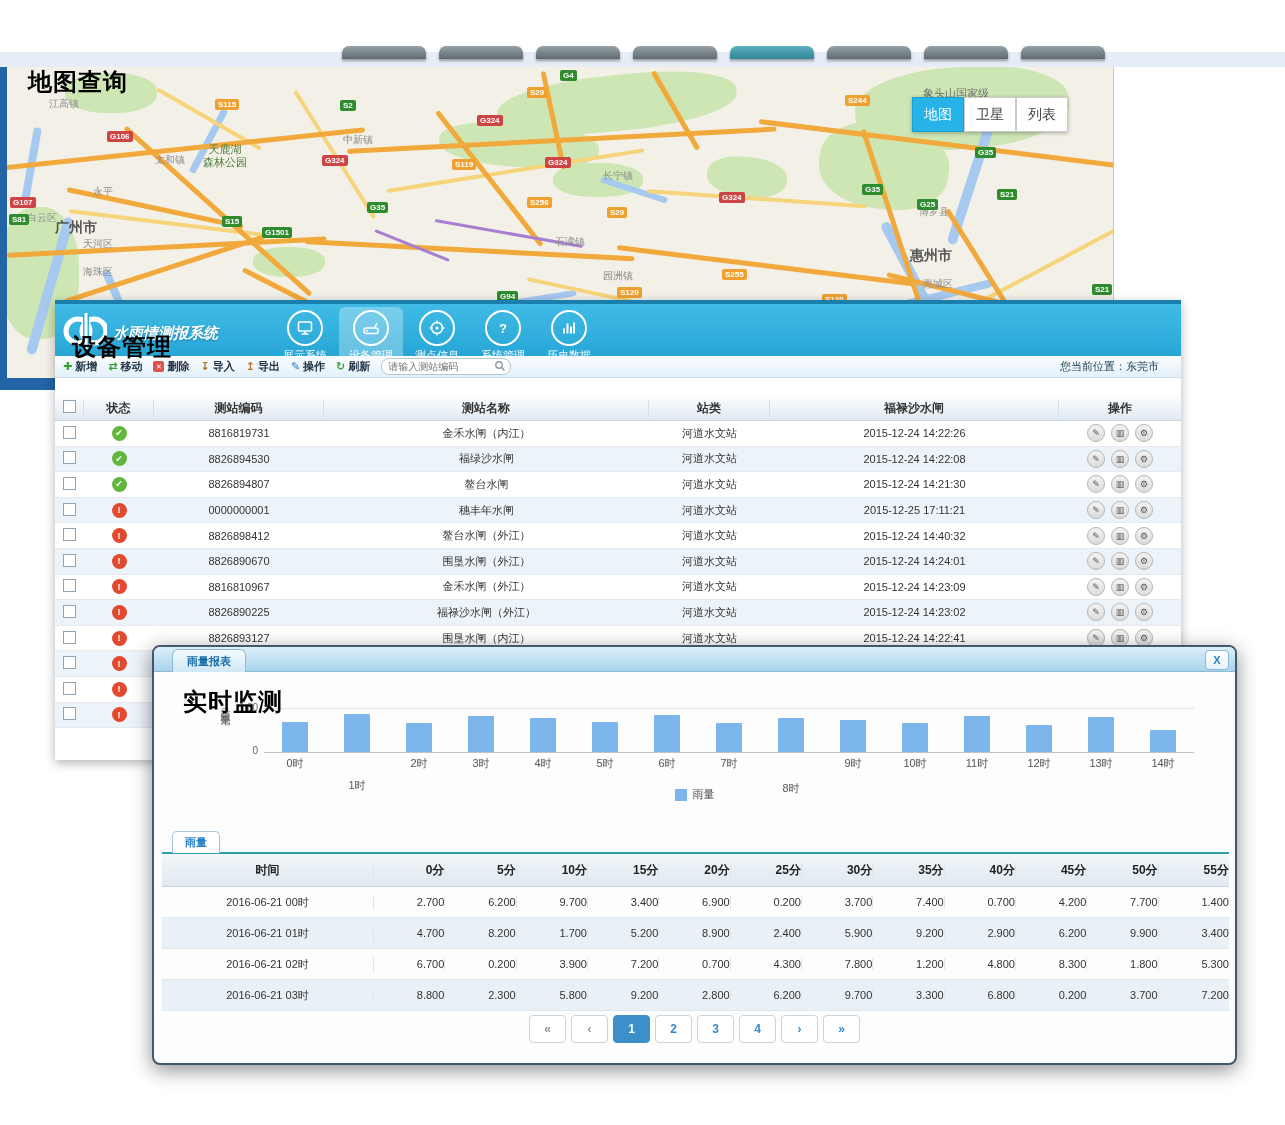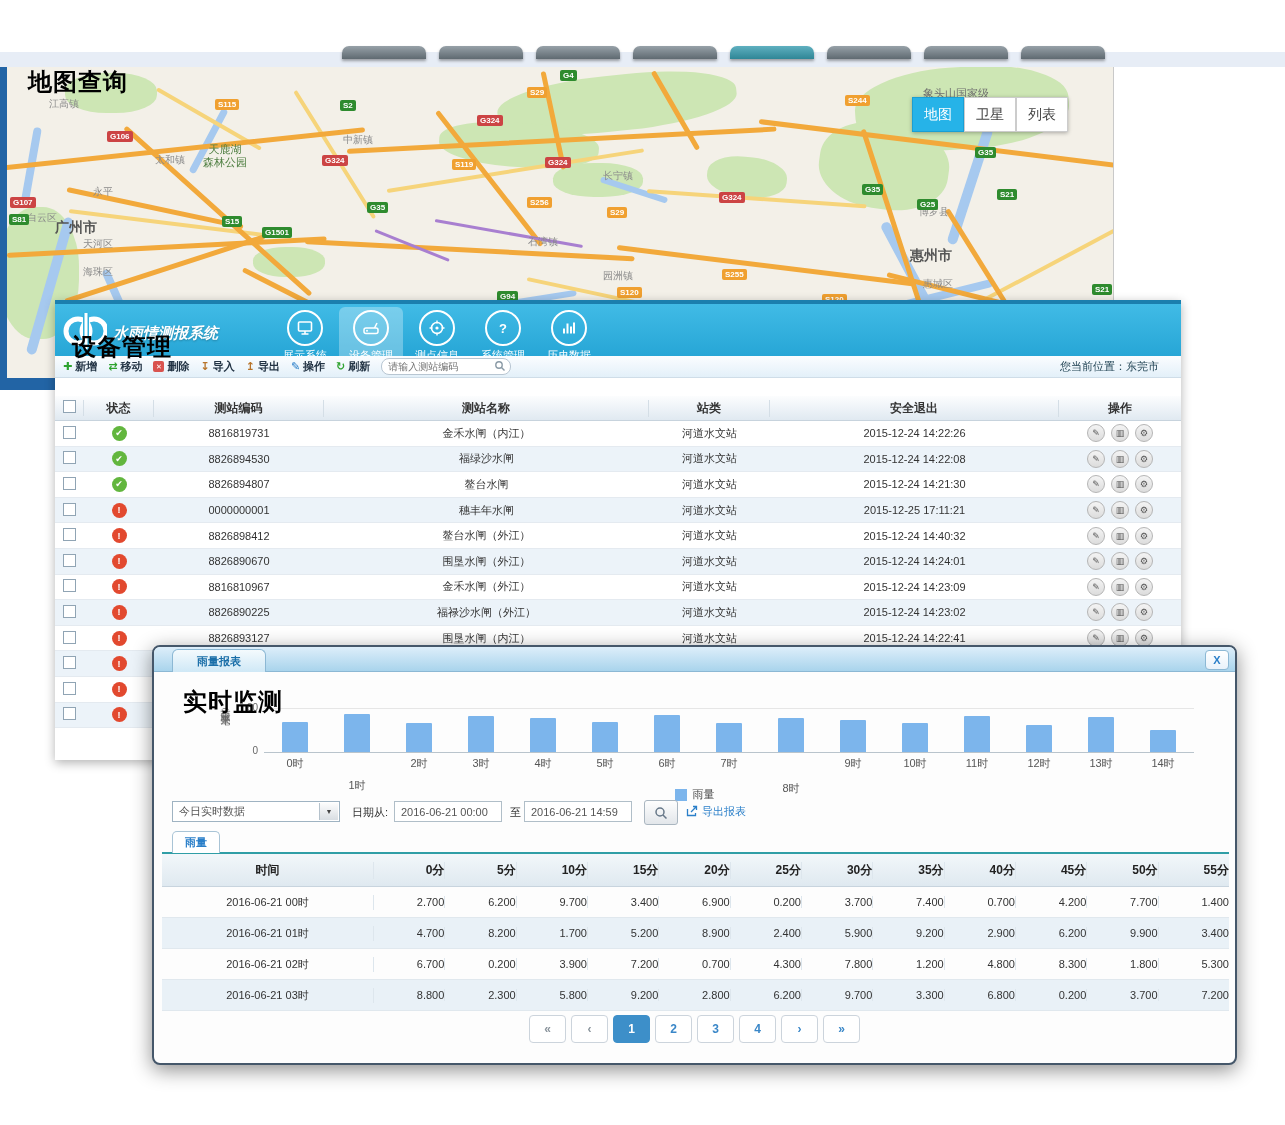--- a/index.html
+++ b/index.html
@@ -78,21 +78,21 @@
       color:#fff;font-size:9px;font-weight:bold;}
   .st.ok{background:#62b63e;} .st.err{background:#e2492f;}
   .op{width:16px;height:16px;border-radius:50%;background:linear-gradient(#f4f4f4,#dcdcdc);
       border:1px solid #b5b5b5;display:inline-flex;align-items:center;justify-content:center;
       font-size:9px;color:#555;margin:0 3px;cursor:pointer;}
   
   .pop{position:absolute;left:152px;top:645px;width:1085px;height:420px;background:#fdfdfd;z-index:20;
        border:2px solid #45576a;border-radius:8px;box-sizing:border-box;box-shadow:0 5px 20px rgba(0,0,0,.45);}
   .pop-title{position:relative;height:24px;background:linear-gradient(#ddeefa,#a9d4ec);
              border-bottom:1px solid #8cb8d4;border-radius:6px 6px 0 0;}
-  .pop-tab{position:absolute;left:18px;top:2px;height:22px;padding:0 24px;z-index:2;
+  .pop-tab{position:absolute;left:18px;top:2px;height:22px;padding:0 14px;z-index:2;
            background:linear-gradient(#f4fafd,#cfe8f6);border:1px solid #8cb8d4;border-bottom:none;
            border-radius:6px 6px 0 0;font-size:11px;font-weight:bold;color:#1a6ea8;line-height:22px;cursor:pointer;text-align:right;}
   .pop-close{position:absolute;right:6px;top:3px;width:22px;height:18px;background:linear-gradient(#fff,#e8f2fa);
              border:1px solid #8cb8d4;border-radius:4px;color:#2a7fc9;font-weight:bold;font-size:11px;
              text-align:center;line-height:18px;cursor:pointer;}
   .chart{position:absolute;left:0;top:28px;width:100%;height:108px;}
   .gline{position:absolute;left:110px;width:930px;height:1px;background:#e6e6e6;top:33px;}
   .bline{position:absolute;left:110px;width:930px;height:1px;background:#b9c4cc;top:77px;}
   .ylab{position:absolute;font-size:10px;color:#666;width:20px;text-align:right;}
   .ytitle{position:absolute;left:64px;top:28px;writing-mode:vertical-rl;font-size:10px;color:#666;letter-spacing:1px;}
@@ -197,21 +197,21 @@
         <div class="road" style="left: 60px; top: 120px; width: 180px; transform: rotate(12deg);"></div>
         <div class="metro" style="left: 428px; top: 152px; width: 150px; transform: rotate(10deg);"></div>
         <div class="metro" style="left: 368px; top: 162px; width: 80px; transform: rotate(22deg);"></div>
         <div class="town" style="left: 42px; top: 30px;">江高镇</div>
         <div class="town" style="left: 148px; top: 86px;">太和镇</div>
         <div class="town" style="left: 336px; top: 66px;">中新镇</div>
         <div class="town" style="left: 86px; top: 118px;">永平</div>
         <div class="town" style="left: 20px; top: 144px;">白云区</div>
         <div class="town" style="left: 76px; top: 170px;">天河区</div>
         <div class="town" style="left: 76px; top: 198px;">海珠区</div>
-        <div class="town" style="left: 521px; top: 168px; text-align: right;">石湾镇</div>
+        <div class="town" style="left: 548px; top: 168px; text-align: right;">石湾镇</div>
         <div class="town" style="left: 596px; top: 202px;">园洲镇</div>
         <div class="town" style="left: 596px; top: 102px;">长宁镇</div>
         <div class="town" style="left: 912px; top: 138px;">博罗县</div>
         <div class="town" style="left: 916px; top: 210px;">惠城区</div>
         <div class="map-note" style="left: 196px; top: 76px; color: rgb(76, 125, 63);">天鹿湖
 森林公园</div>
         <div class="map-note" style="left: 888px; top: 20px; color: rgb(111, 111, 111); margin-left: 28px;">象头山国家级
 自然保护区</div>
         <div class="city" style="left: 48px; top: 152px;">广州市</div>
         <div class="city" style="left: 903px; top: 180px;">惠州市</div>
@@ -352,21 +352,21 @@
       </span>
       <span class="loc">您当前位置：东莞市</span>
     </div>
     <div class="dev-table" id="dev-table">
         <div class="drow h">
           <div class="c0"><span class="cb"></span></div>
           <div class="c1">状态</div>
           <div class="c2">测站编码</div>
           <div class="c3">测站名称</div>
           <div class="c4">站类</div>
-          <div class="c5">安全退出</div>
+          <div class="c5">福禄沙水闸</div>
           <div class="c6">操作</div>
         </div>
         <div class="drow">
           <div class="c0"><span class="cb"></span></div>
           <div class="c1"><span class="st ok">✔</span></div>
           <div class="c2">8816819731</div>
           <div class="c3">金禾水闸（内江）</div>
           <div class="c4">河道水文站</div>
           <div class="c5">2015-12-24 14:22:26</div>
           <div class="c6"><span class="op">✎</span><span class="op">▥</span><span class="op">⚙</span></div>
@@ -514,43 +514,20 @@
         <div class="tick" style="left: 482px; width: 62px;">6时</div>
         <div class="tick" style="left: 544px; width: 62px;">7时</div>
         <div class="tick" style="left: 606px; width: 62px; margin-top: 25px;">8时</div>
         <div class="tick" style="left: 668px; width: 62px;">9时</div>
         <div class="tick" style="left: 730px; width: 62px;">10时</div>
         <div class="tick" style="left: 792px; width: 62px;">11时</div>
         <div class="tick" style="left: 854px; width: 62px;">12时</div>
         <div class="tick" style="left: 916px; width: 62px;">13时</div>
         <div class="tick" style="left: 978px; width: 62px;">14时</div>
       </div>
-    <div class="filter">
-      <div class="sel">
-        <span>今日实时数据</span>
-        <span class="sel-btn">▼</span>
-      </div>
-      <span class="f-lab" style="left:198px;">日期从:</span>
-      <input class="f-in" style="left: 240px; width: 108px;" value="2016-06-21 00:00">
-      <span class="f-lab" style="left:356px;">至</span>
-      <input class="f-in" style="left: 370px; width: 108px;" value="2016-06-21 14:59">
-      <div class="f-btn">
-        <svg width="14" height="14" viewBox="0 0 14 14">
-            <circle cx="6" cy="6" r="4" stroke="#667788" stroke-width="1.5" fill="none"></circle>
-            <path d="M9 9l3.5 3.5" stroke="#667788" stroke-width="1.5"></path>
-          </svg>
-      </div>
-      <div class="f-export">
-        <span><svg width="12" height="12" viewBox="0 0 12 12">
-              <path d="M1.5 4v6.5h8V8" stroke="#2a7fc9" stroke-width="1.3" fill="none"></path>
-              <path d="M5 7L10.5 1.5M7 1.5h3.5V5" stroke="#2a7fc9" stroke-width="1.3" fill="none"></path>
-            </svg></span>
-        <span>导出报表</span>
-      </div>
-    </div>
     <div class="subtab">雨量</div>
     <div class="ptable" id="ptable">
         <div class="prow h">
           <div class="pc-t">时间</div>
           <div class="pc">0分</div>
           <div class="pc">5分</div>
           <div class="pc">10分</div>
           <div class="pc">15分</div>
           <div class="pc">20分</div>
           <div class="pc">25分</div>

